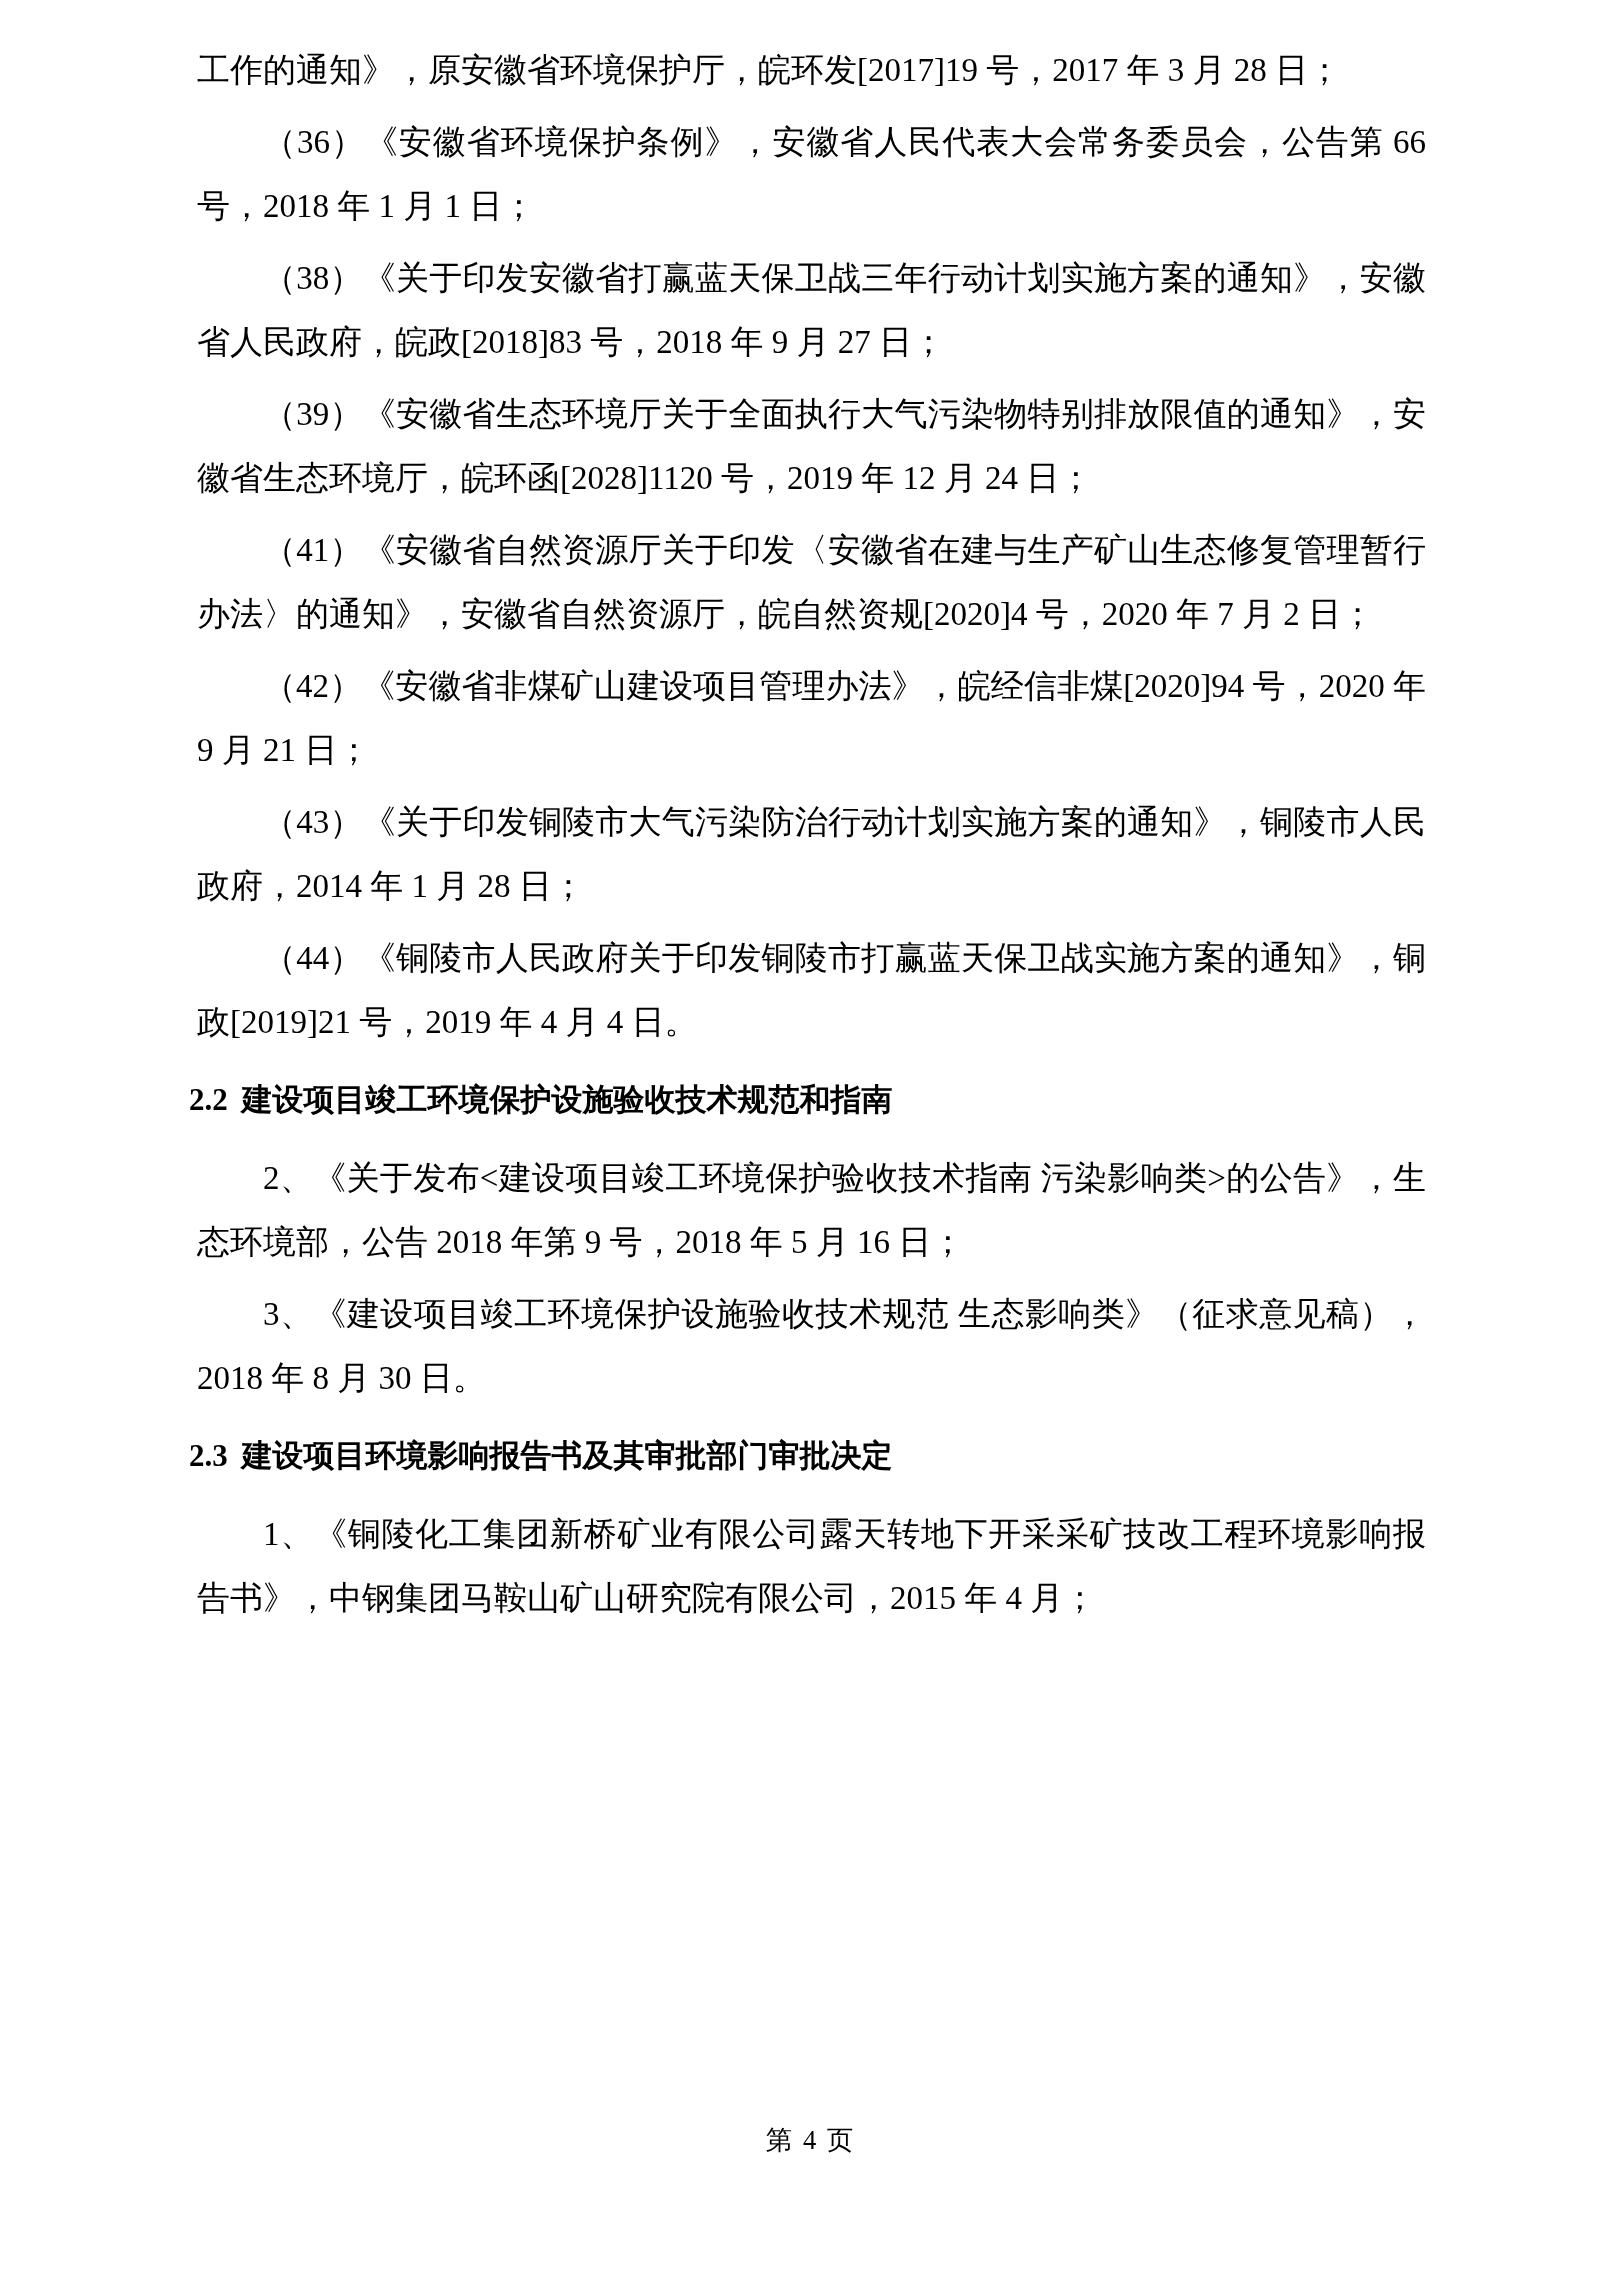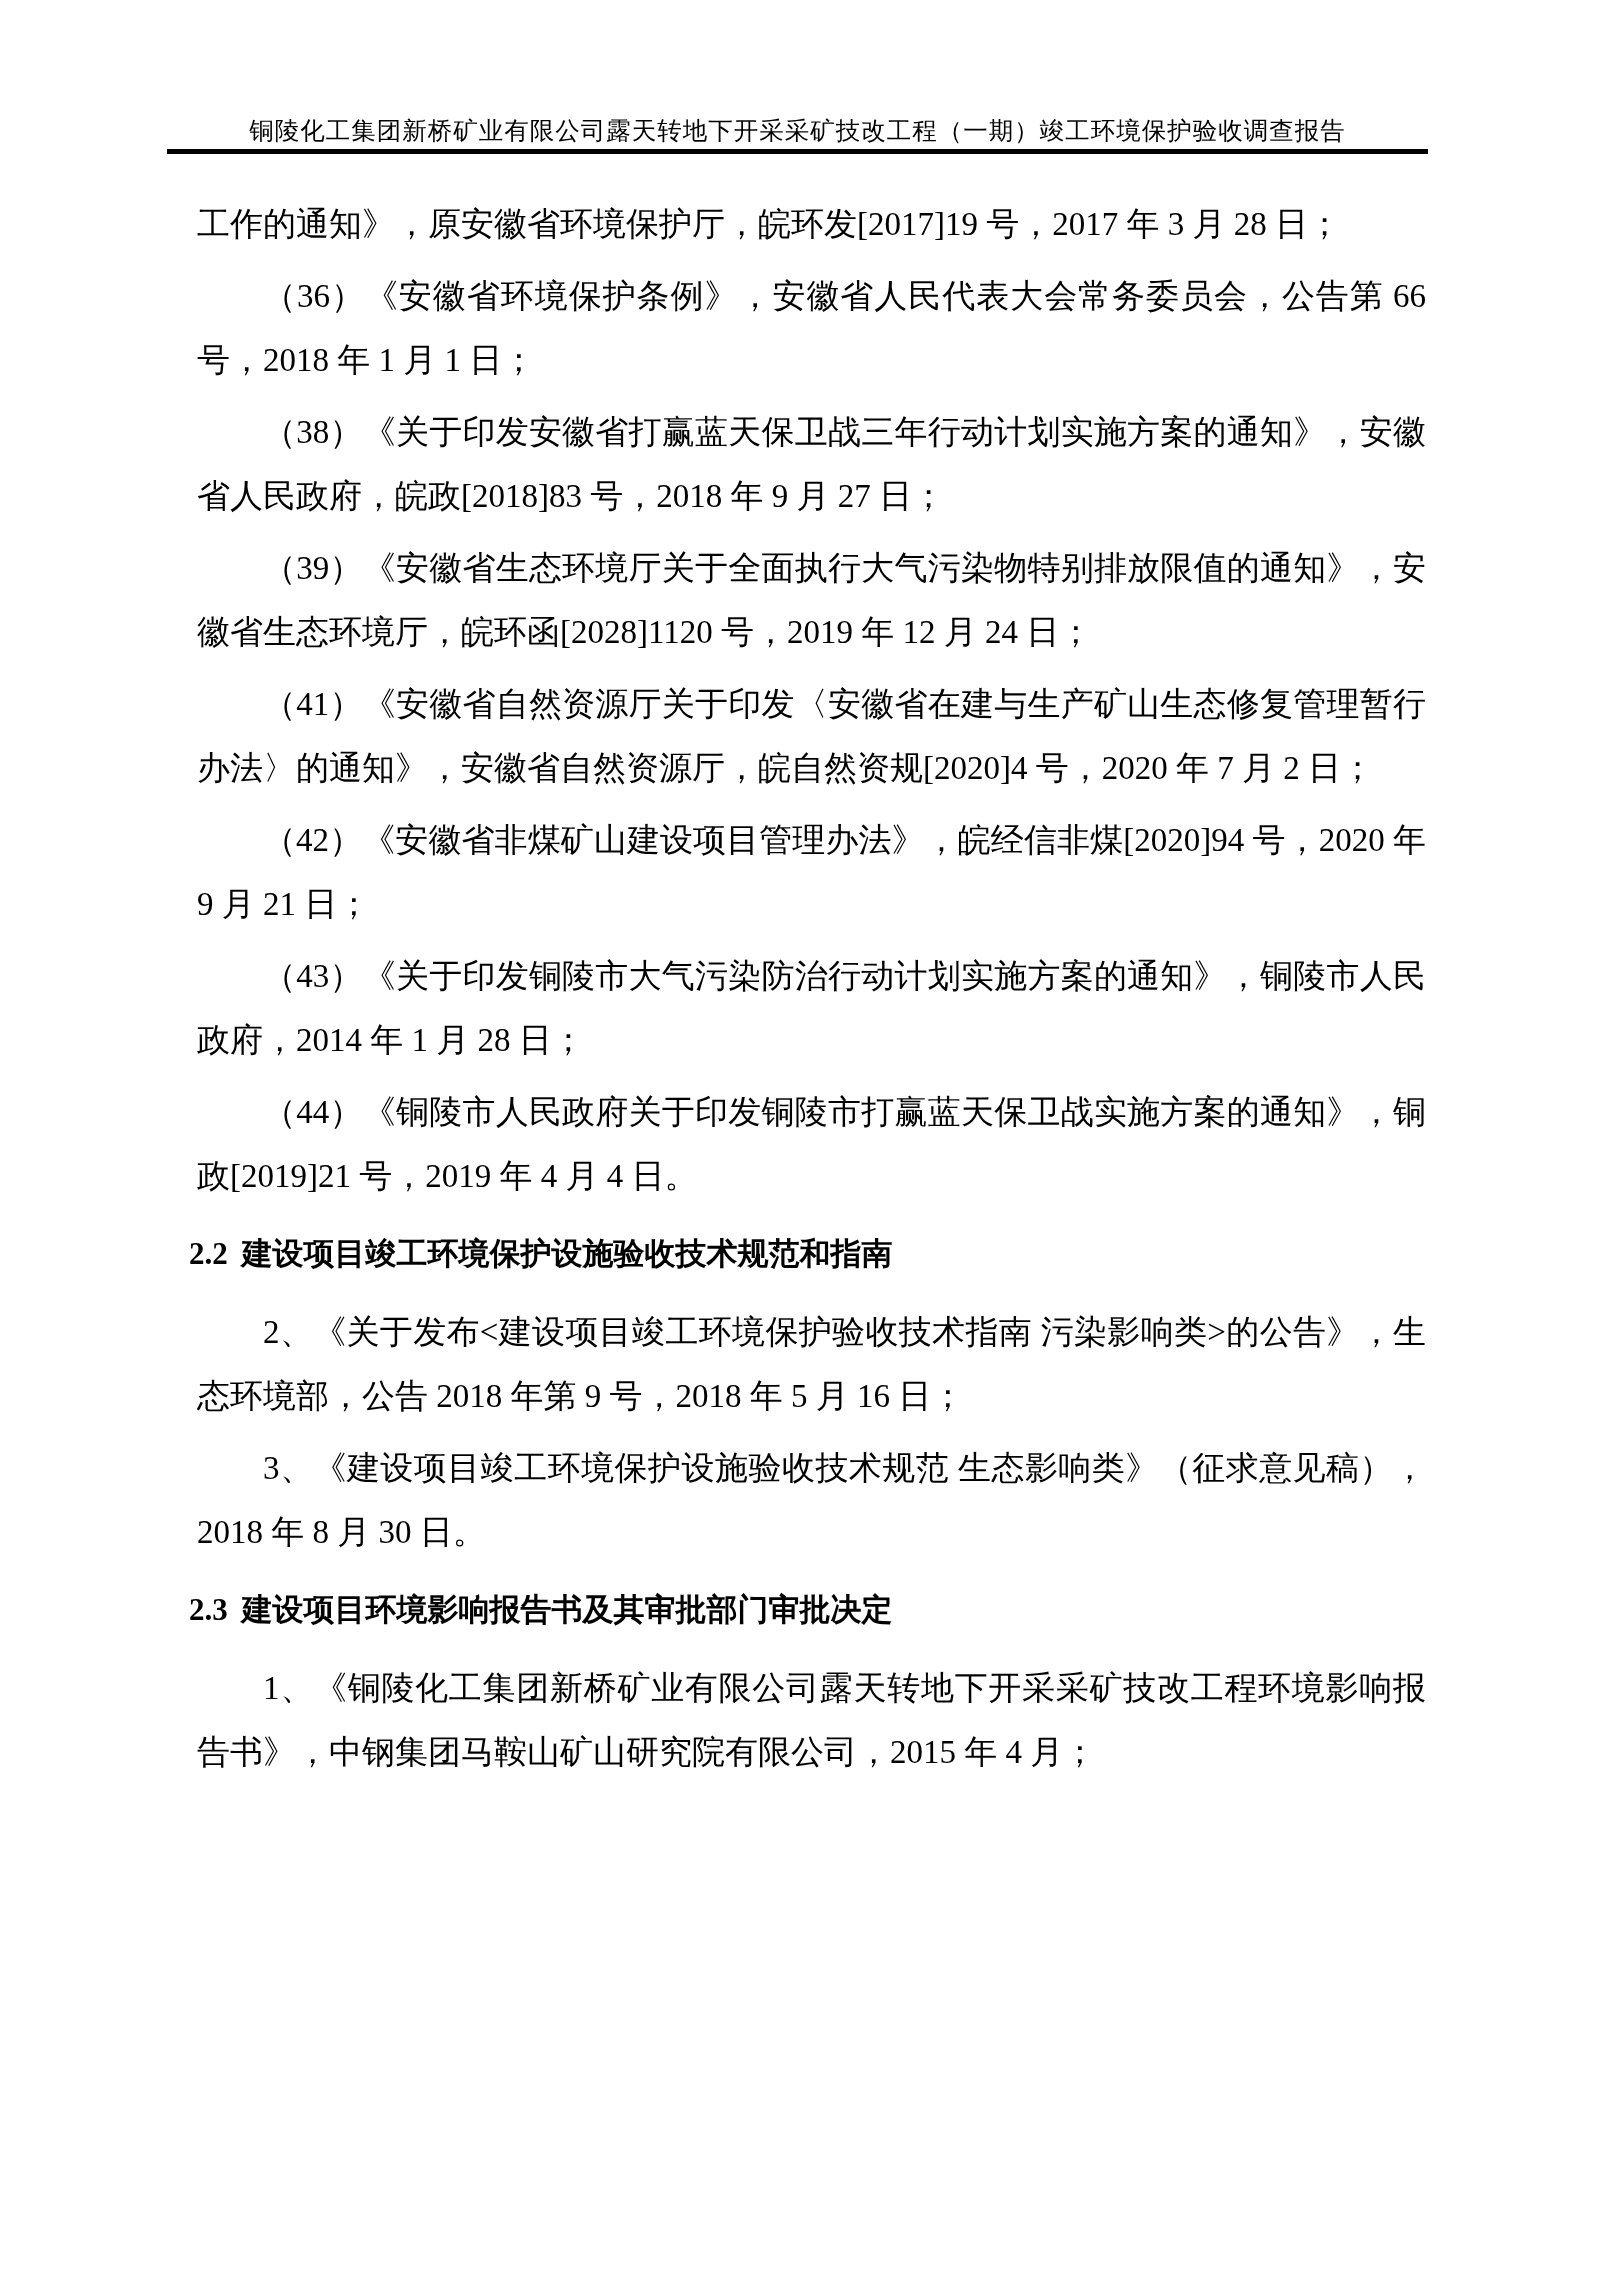--- a/index.html
+++ b/index.html
@@ -67,23 +67,20 @@
     font-size: 26.5px;
     line-height: 31px;
     letter-spacing: 2px;
   }
 </style>
 </head>
 <body>
 
 <div class="page">
 
-  <div class="header">
-    <div class="header-title">铜陵化工集团新桥矿业有限公司露天转地下开采采矿技改工程（一期）竣工环境保护验收调查报告</div>
-  </div>
 
   <div class="body">
 
     <p class="continuation">工作的通知》，原安徽省环境保护厅，皖环发[2017]19 号，2017 年 3 月 28 日；</p>
 
     <p>（36）《安徽省环境保护条例》，安徽省人民代表大会常务委员会，公告第 66 号，2018 年 1 月 1 日；</p>
     <p>（38）《关于印发安徽省打赢蓝天保卫战三年行动计划实施方案的通知》，安徽省人民政府，皖政[2018]83 号，2018 年 9 月 27 日；</p>
     <p>（39）《安徽省生态环境厅关于全面执行大气污染物特别排放限值的通知》，安徽省生态环境厅，皖环函[2028]1120 号，2019 年 12 月 24 日；</p>
     <p>（41）《安徽省自然资源厅关于印发〈安徽省在建与生产矿山生态修复管理暂行办法〉的通知》，安徽省自然资源厅，皖自然资规[2020]4 号，2020 年 7 月 2 日；</p>
     <p>（42）《安徽省非煤矿山建设项目管理办法》，皖经信非煤[2020]94 号，2020 年 9 月 21 日；</p>
@@ -98,15 +95,18 @@
     <p>3、《建设项目竣工环境保护设施验收技术规范 生态影响类》（征求意见稿），2018 年 8 月 30 日。</p>
 
     <h2>
       <span class="sec-num">2.3</span><span>建设项目环境影响报告书及其审批部门审批决定</span>
     </h2>
 
     <p>1、《铜陵化工集团新桥矿业有限公司露天转地下开采采矿技改工程环境影响报告书》，中钢集团马鞍山矿山研究院有限公司，2015 年 4 月；</p>
 
   </div>
 
+  <div class="footer">
+    <span>第 4 页</span>
+  </div>
 
 </div>
 
 
 </body></html>

